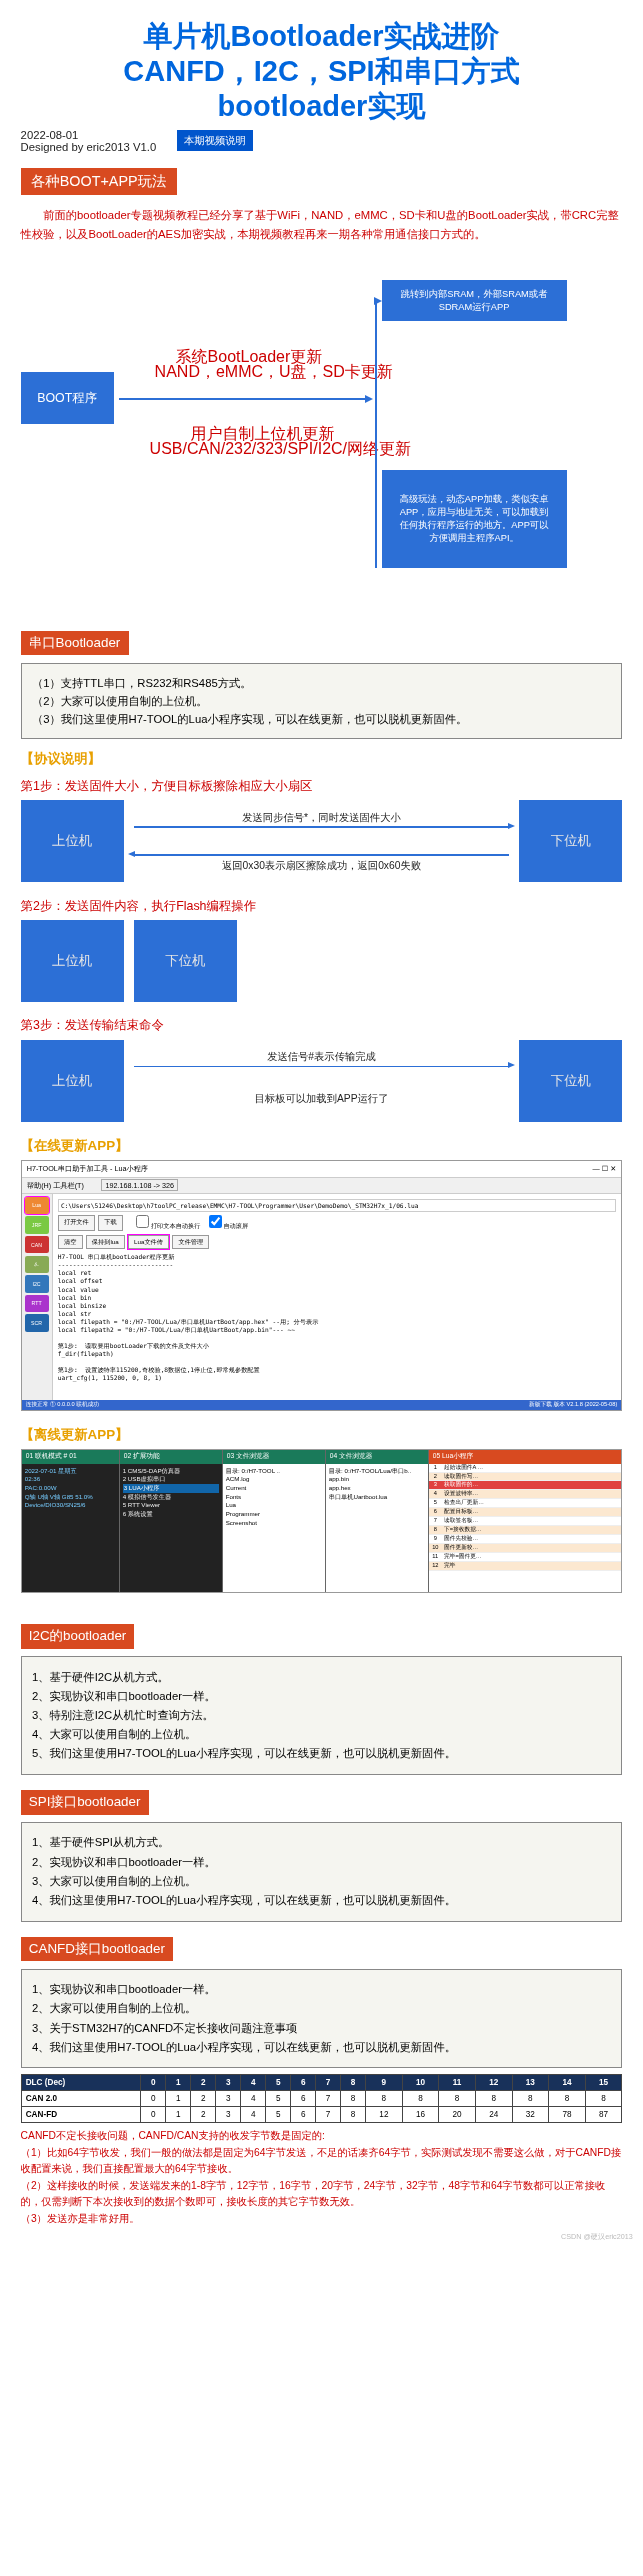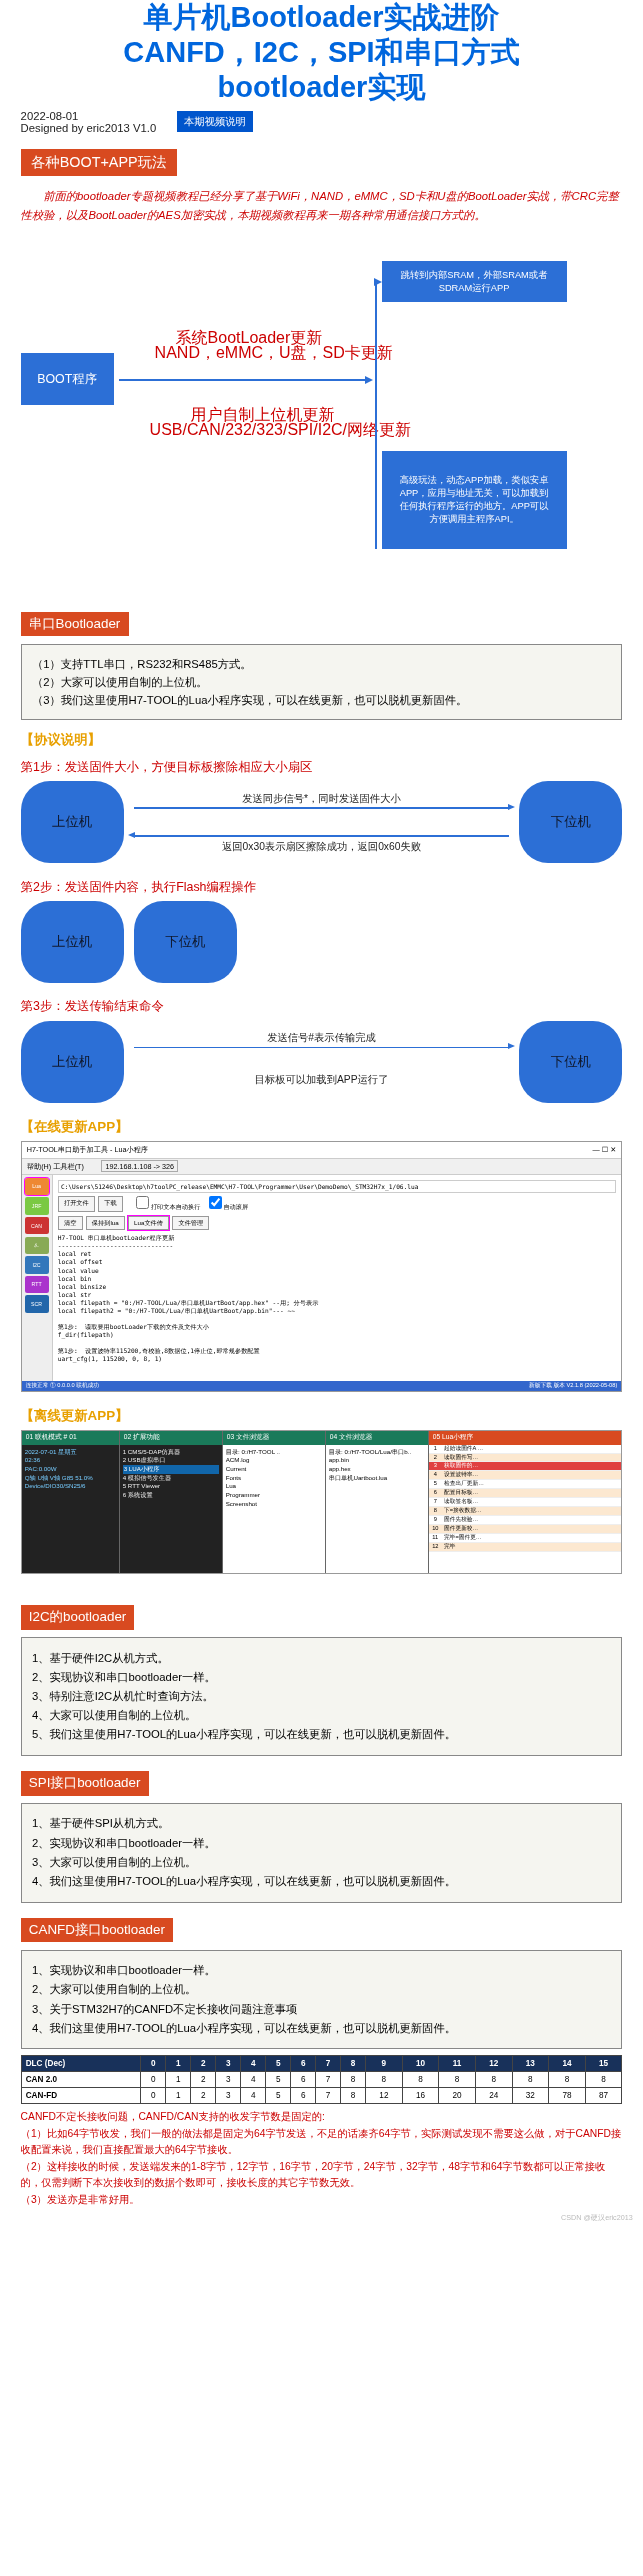--- a/index.html
+++ b/index.html
@@ -1,35 +1,35 @@
 <!DOCTYPE html>
 <html style="font-size:8.2px"><head>
 <meta charset="utf-8">
 <style>
 * { margin: 0; padding: 0; box-sizing: border-box; }
 body { font-family: "Microsoft YaHei", Arial, sans-serif; background: #fff; width: 643px; }
 .page { width: 643px; padding: 0 20.6px; position: relative; }
-.title-block { text-align: center; padding-top: 0; }
+.title-block { text-align: center; padding-top: 19px; }
 .title-block h1 { color: #0066dd; font-size: 29px; font-weight: bold; line-height: 1.2; }
 .meta-row { display: flex; align-items: center; gap: 20.6px; margin-top: 5.2px; }
 .meta-left { font-size: 11.3px; color: #222; }
 .badge-video { background: #0055cc; color: #fff; padding: 3.1px 7.2px; font-size: 10.3px; }
 .section-header { display: inline-block; background: #d84a20; color: #fff; padding: 4.1px 10.3px; font-size: 14.4px; margin: 15.5px 0 10.3px 0; }
-.intro-text { font-size: 11.3px; color: #c00; line-height: 1.7; text-indent: 2em; font-style: italic; }
+.intro-text { font-size: 11.3px; color: #c00; line-height: 1.7; text-indent: 2em; }
 .flow-diagram { position: relative; height: 361px; margin-top: 10.3px; }
 .blue-box { position: absolute; background: #2c6fd6; color: #fff; display: flex; align-items: center; justify-content: center; text-align: center; padding: 16px; }
 .flow-label-red { color: #c00; font-size: 16px; position: absolute; }
 .arrow-long { position: absolute; background: #2c6fd6; height: 2.1px; }
 .arrow-long::after { content: ""; position: absolute; right: -7.2px; top: -3.6px; border-left: 8.2px solid #2c6fd6; border-top: 4.6px solid transparent; border-bottom: 4.6px solid transparent; }
 .section-header-small { display: inline-block; background: #d84a20; color: #fff; padding: 3.1px 8.2px; font-size: 13.4px; margin: 15.5px 0 7.7px 0; }
 .info-box { border: 0.5px solid #888; background: #f5f5f0; padding: 10.3px; font-size: 11.3px; line-height: 1.6; }
 .brack-yellow { color: #e8a000; font-size: 13.4px; margin: 10.3px 0 5.2px 0; font-weight: bold; }
 .step-title { color: #c00; font-size: 12.4px; margin: 10.3px 0 5.2px 0; }
 .proto-row { display: flex; align-items: center; gap: 10.3px; margin: 5.2px 0 15.5px 0; position: relative; }
-.proto-box { background: #2c6fd6; color: #0f172a; width: 103px; height: 82px; display: flex; align-items: center; justify-content: center; font-size: 13.4px; border-radius: 29px; }
+.proto-box { background: #2c6fd6; color: #e5e5e5; width: 103px; height: 82px; display: flex; align-items: center; justify-content: center; font-size: 13.4px; }
 .proto-mid { flex: 1; position: relative; height: 82px; }
 .proto-line { position: absolute; left: 0; right: 0; height: 1.5px; background: #2c6fd6; }
 .proto-line::after { content: ""; position: absolute; right: -6.2px; top: -3.1px; border-left: 7.2px solid #2c6fd6; border-top: 3.9px solid transparent; border-bottom: 3.9px solid transparent; }
 .proto-line.rev::after { left: -6.2px; right: auto; border-left: none; border-right: 7.2px solid #2c6fd6; }
 .proto-text { position: absolute; width: 100%; text-align: center; font-size: 10.3px; color: #222; }
 .screenshot-sim { border: 0.5px solid #999; background: #fff; margin: 5.2px 0 15.5px 0; }
 .ss-titlebar { background: #fff; border-bottom: 0.5px solid #ccc; padding: 3.1px 5.2px; font-size: 7.2px; display: flex; justify-content: space-between; }
 .ss-menubar { background: #f0f0f0; padding: 2.1px 5.2px; font-size: 7.2px; border-bottom: 0.5px solid #ccc; }
 .ss-body { display: flex; min-height: 206px; }
 .ss-sidebar { width: 31px; background: #eee; border-right: 0.5px solid #ccc; display: flex; flex-direction: column; gap: 2.1px; padding: 3.1px; }

